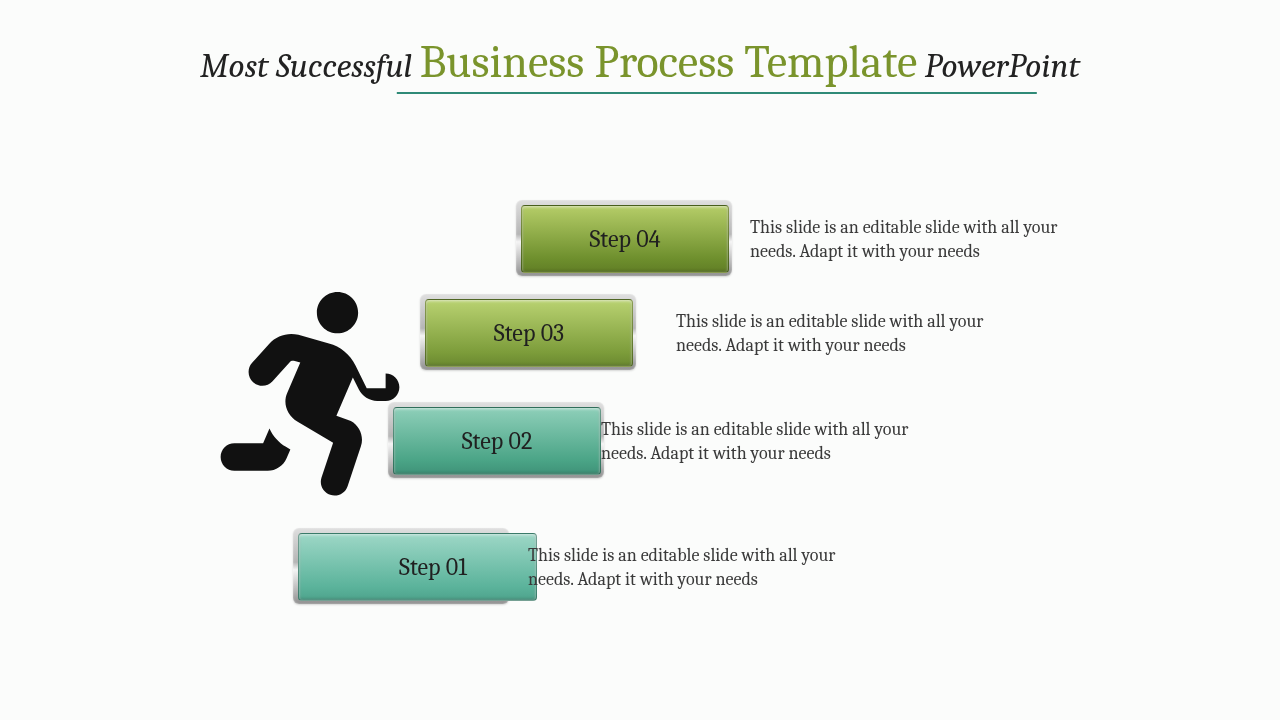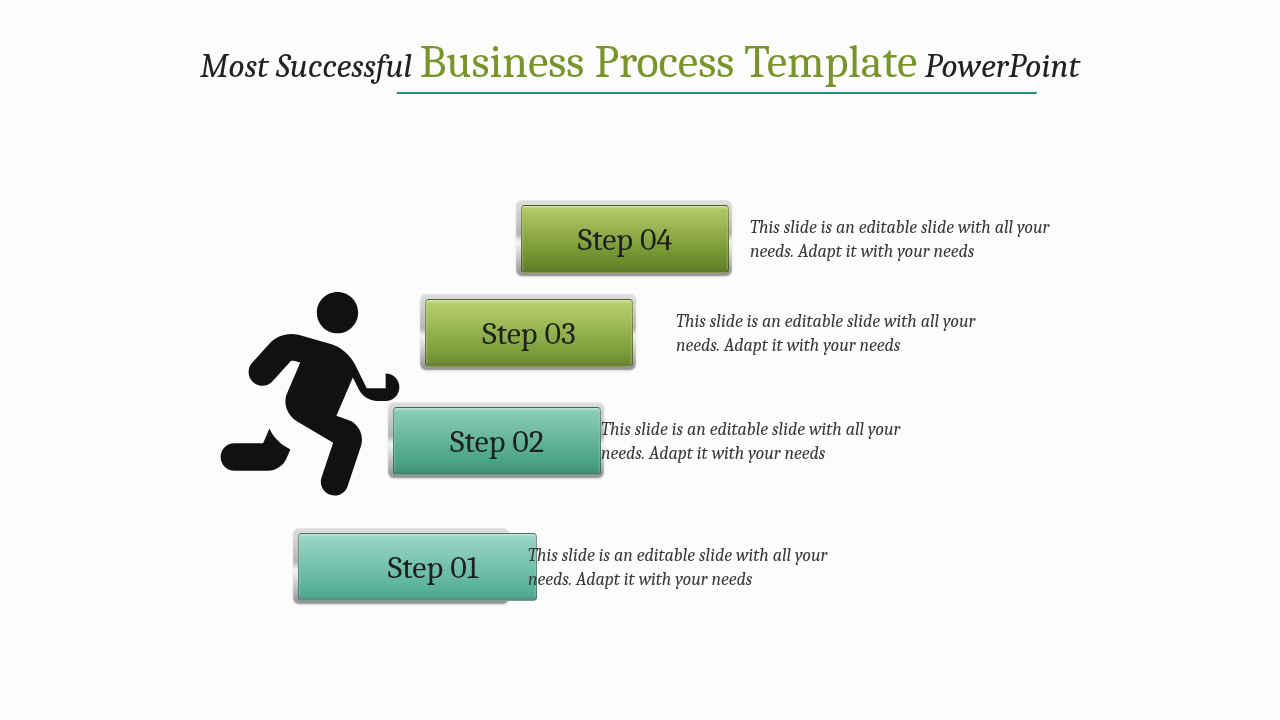--- a/index.html
+++ b/index.html
@@ -52,37 +52,36 @@
     padding: 5px;
     box-shadow: inset 0 0 2px rgba(255,255,255,0.6), 0 1px 2px rgba(0,0,0,0.15);
   }
   .step-box-inner {
     width: 100%;
     height: 100%;
     border-radius: 4px;
     display: flex;
     align-items: center;
     justify-content: center;
-    font-size: 32px;
+    font-size: 24px;
     color: #202020;
     box-shadow: inset 0 1px 3px rgba(255,255,255,0.65), inset 0 -1px 3px rgba(0,0,0,0.25);
     border: 1px solid rgba(0,0,0,0.25);
   }
   .c-olive  { background: linear-gradient(180deg,#b5cd68 0%,#6e8f2d 80%,#617e26 100%); }
   .c-olive2 { background: linear-gradient(180deg,#b9d271 0%,#7c9c3a 80%,#6a8830 100%); }
   .c-teal1  { background: linear-gradient(180deg,#8ecfb9 0%,#4aa486 80%,#3f9278 100%); }
   .c-teal2  { background: linear-gradient(180deg,#9dd7c6 0%,#5bb39b 80%,#4ea38c 100%); padding-left: 31px; }
 
   .step-desc {
     position: absolute;
     width: 320px;
     font-size: 18px;
     line-height: 1.35;
     color: #3a3a3a;
-    font-style: italic;
   }
 
   .runner {
     position: absolute;
     left: 210px;
     top: 292px;
     width: 200px;
     height: 220px;
     color: #111;
   }

